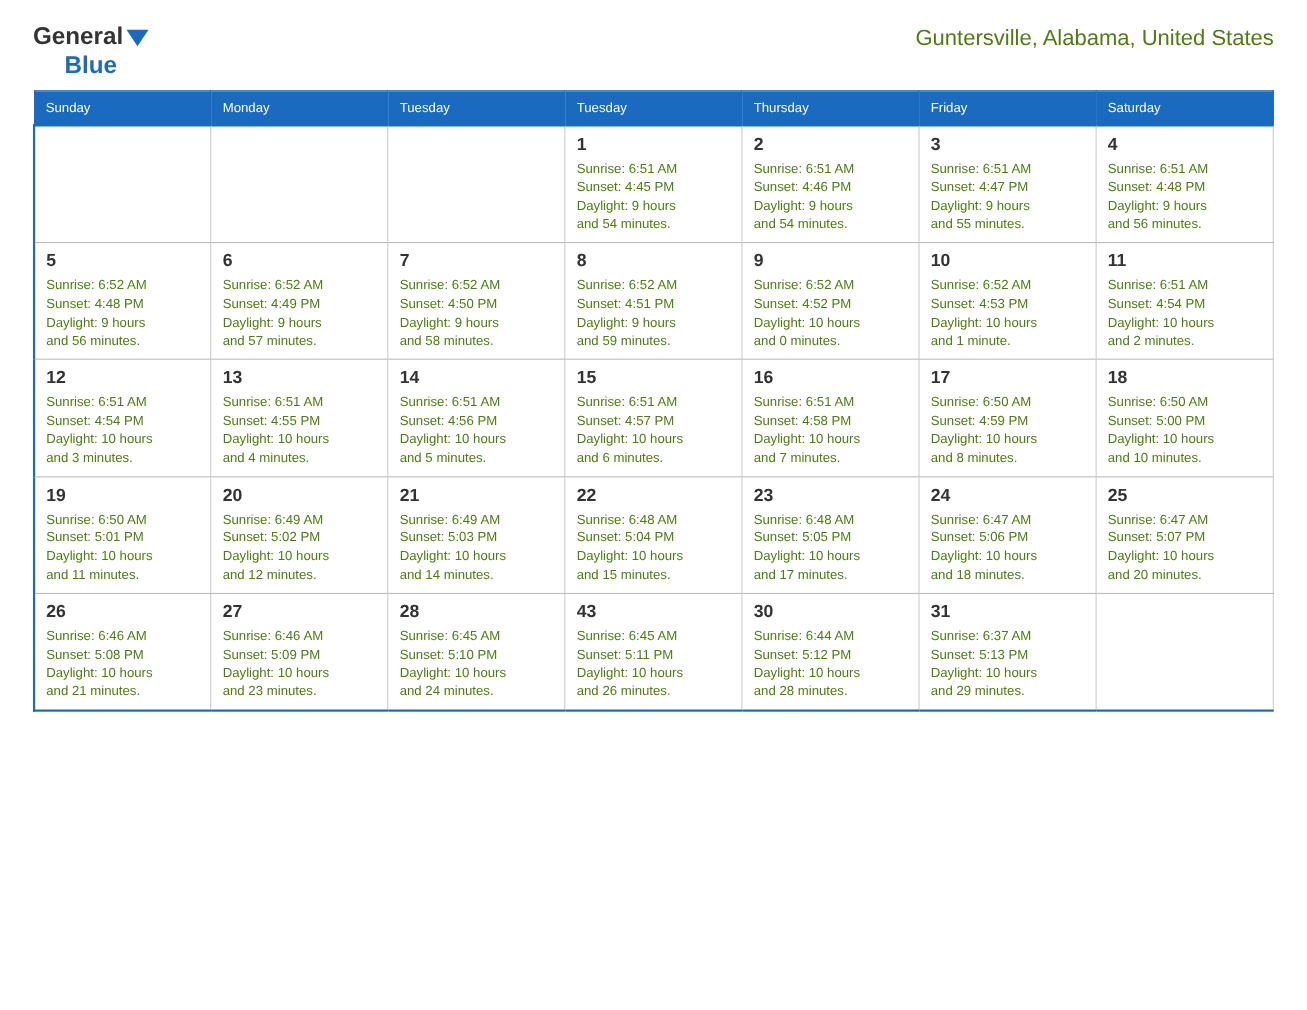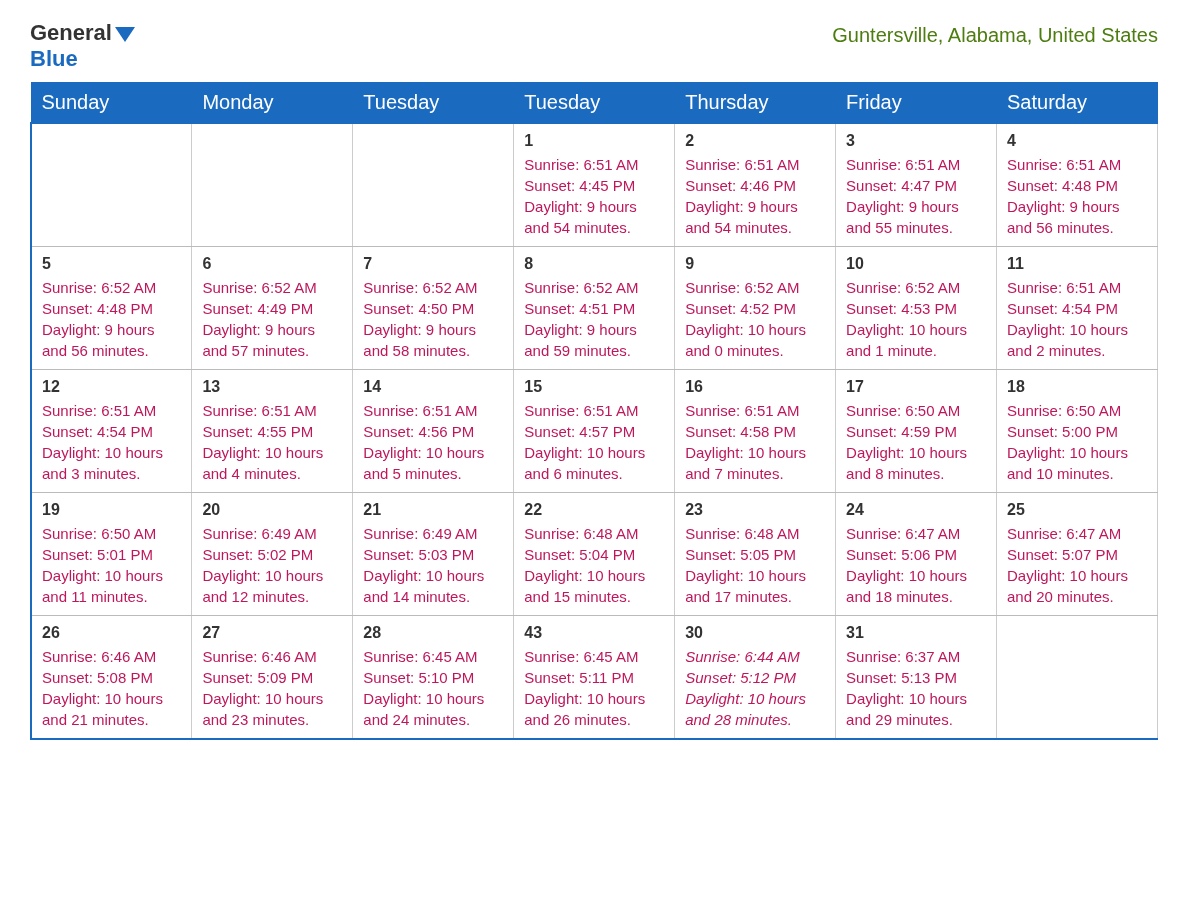--- a/index.html
+++ b/index.html
@@ -40,21 +40,21 @@
       margin-top: 4px;
     }
     table {
       width: 100%;
       border-collapse: collapse;
       margin-top: 10px;
     }
     th {
       background-color: #1a6bbf;
       color: #fff;
-      font-size: 20px;
+      font-size: 12px;
       font-weight: normal;
       padding: 8px 10px;
       text-align: left;
       border: 1px solid #1a6bbf;
     }
     td {
       vertical-align: top;
       padding: 8px 10px;
       border: 1px solid #ccc;
       width: 14.28%;
@@ -63,43 +63,43 @@
       min-height: 100px;
     }
     .day-number {
       font-size: 16px;
       font-weight: bold;
       color: #333;
       display: block;
       margin-bottom: 4px;
     }
     .day-info {
-      font-size: 15px;
-      color: #be185d;
+      font-size: 12px;
+      color: #4d7c0f;
       line-height: 1.4;
     }
     .empty-cell {
       background: #fff;
     }
     tr td:first-child {
       border-left: 2px solid #1a6bbf;
     }
     tbody tr:first-child td {
       border-top: 2px solid #1a6bbf;
     }
     tbody tr td {
       border-bottom: 1px solid #bbb;
     }
     tbody tr:last-child td {
       border-bottom: 2px solid #1a6bbf;
     }
     .logo-wrapper {
       display: flex;
       flex-direction: column;
-      align-items: flex-start;
+      align-items: center;
     }
     .logo-line1 {
       display: flex;
       align-items: center;
     }
     .logo-arrow {
       display: inline-block;
       width: 0;
       height: 0;
       border-left: 10px solid transparent;
@@ -349,21 +349,21 @@
         </td>
         <td>
           <span class="day-number">43</span>
           <div class="day-info" style="white-space: pre-line;">Sunrise: 6:45 AM
 Sunset: 5:11 PM
 Daylight: 10 hours
 and 26 minutes.</div>
         </td>
         <td>
           <span class="day-number">30</span>
-          <div class="day-info" style="white-space: pre-line; font-style: italic;">Sunrise: 6:44 AM
+          <div class="day-info" style="white-space: pre-line;">Sunrise: 6:44 AM
 Sunset: 5:12 PM
 Daylight: 10 hours
 and 28 minutes.</div>
         </td>
         <td>
           <span class="day-number">31</span>
           <div class="day-info" style="white-space: pre-line;">Sunrise: 6:37 AM
 Sunset: 5:13 PM
 Daylight: 10 hours
 and 29 minutes.</div>

